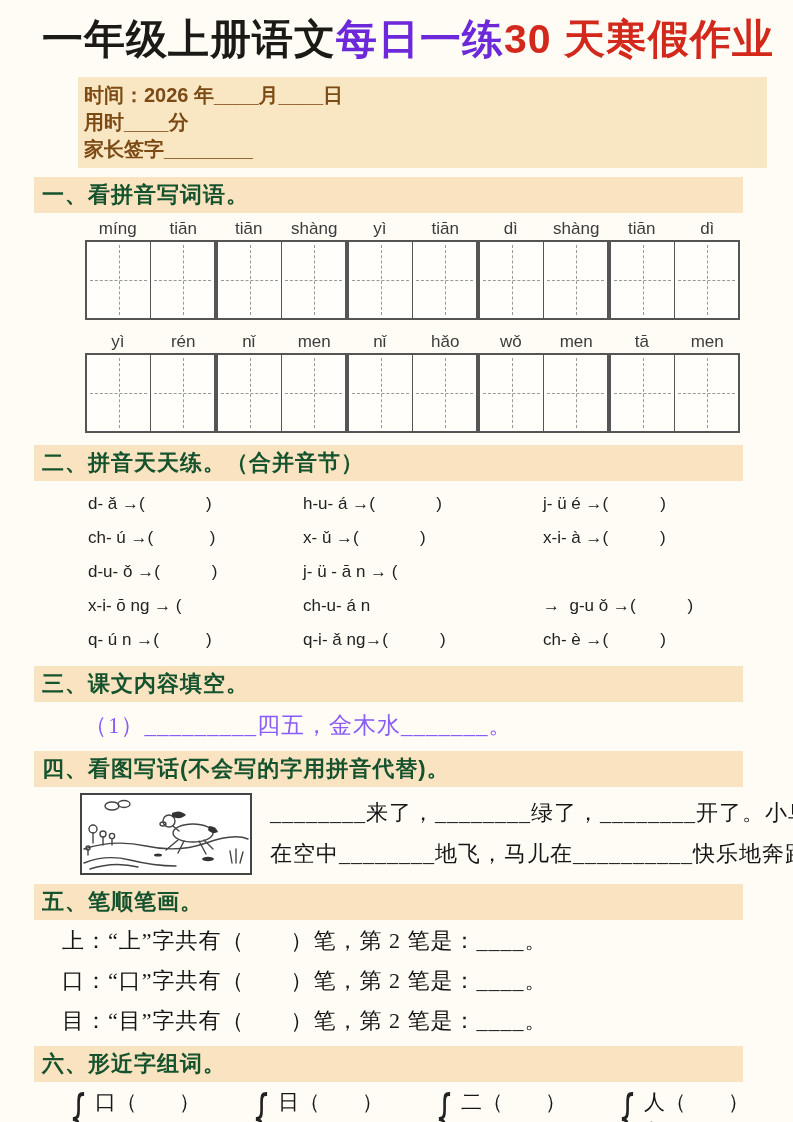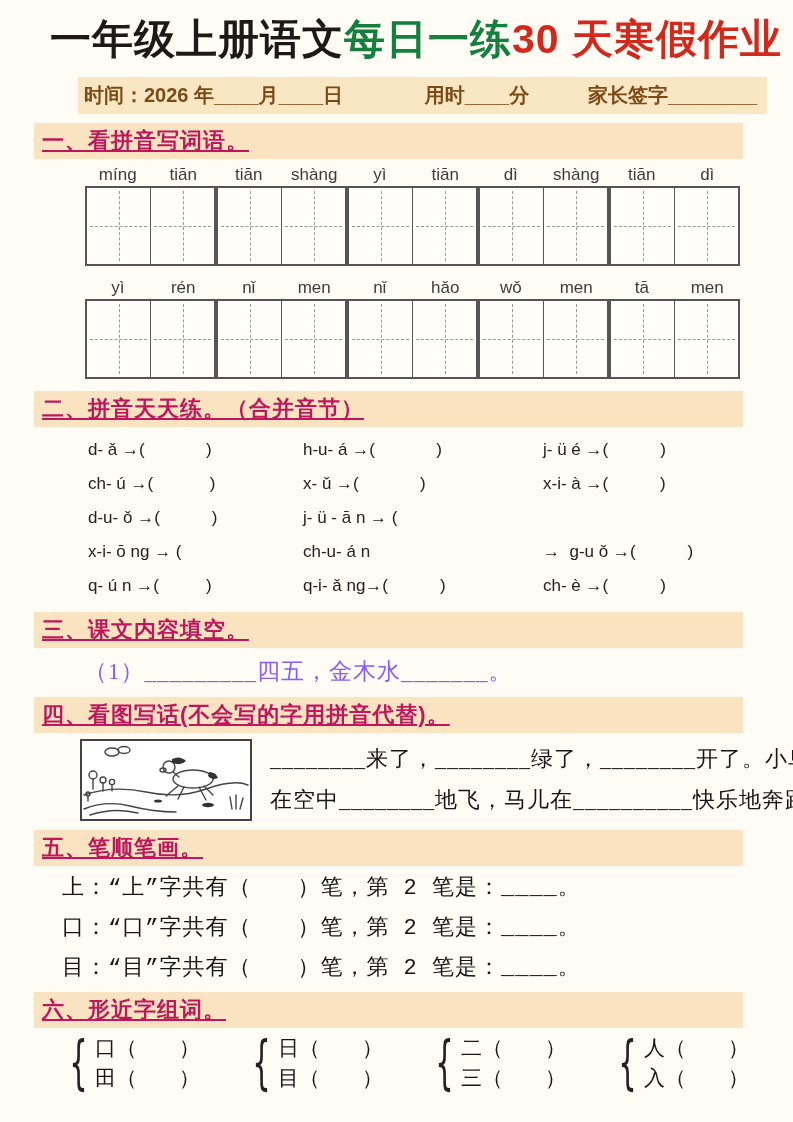--- a/index.html
+++ b/index.html
@@ -9,39 +9,39 @@
     background:#fefcf5;
     font-family:"Liberation Sans", sans-serif;
     color:#1f1f1f;
   }
   
   .title-row {
     padding:12px 0 4px 42px;
     font-size:41px; font-weight:900; white-space:nowrap;
     font-family:"Liberation Sans", sans-serif; letter-spacing:1px;
   }
-  .t-black { color:#1c1a17;margin-left:8px; }
-  .t-gold  { color:#15803d; }
+  .t-black { color:#1c1a17; }
+  .t-gold  { color:#6d28d9; }
   .t-red   { color:#d3291c; }
   
   .meta-band {
     margin:6px 26px 0 78px;
     background:#f9e6c3; color:#7c4a15;
     font-weight:700; font-size:20px;
     padding:5px 10px 5px 6px;
-    display:flex; align-items:baseline; white-space:pre;
+    display:flex; align-items:baseline; white-space:pre;flex-direction:column;
   }
   .meta-band .sp1 { width:86px; }
   .meta-band .sp2 { width:62px; }
   
   .sec-head {
     margin:9px 50px 6px 34px;
-    background:#fae3c0; color:#be185d;
+    background:#fae3c0; color:#14532d;
     font-weight:800; font-size:22px;
-    padding:3px 8px; letter-spacing:1px;text-decoration:underline;
+    padding:3px 8px; letter-spacing:1px;
   }
   
   .words-row { display:flex; justify-content:center; margin:2px 24px 12px 56px; }
   .word { width:131px; }
   .pys { display:flex; }
   .py { width:50%; text-align:center; font-size:17px; color:#3c3c3c; }
   .box { display:flex; border:2px solid #555; height:80px; margin-top:1px; background:#fffefb; }
   .cell { flex:1; position:relative; }
   .cell + .cell { border-left:1.6px solid #555; }
   .cell::before {
@@ -65,21 +65,21 @@
   }
   .pic-row { display:flex; margin:2px 20px 0 80px; align-items:flex-start; }
   .pic-frame { flex:0 0 auto; margin-right:18px; }
   .story-lines { flex:1; }
   .story-line {
     font-size:22px; color:#161616; font-family:"Liberation Serif", serif;
     line-height:1.85; letter-spacing:1px; white-space:nowrap;
   }
   .stroke-line {
     margin:6px 20px 10px 62px; font-size:22px; color:#161616;
-    font-family:Liberation Mono, monospace; letter-spacing:1px;
+    font-family:Liberation Serif, serif; letter-spacing:1px;
   }
   
   .groups { display:flex; justify-content:space-between; margin:4px 44px 0 60px; }
   .group { display:flex; align-items:center; }
   .brace {
     font-family:"DejaVu Sans", sans-serif; font-size:58px; font-weight:400;
     color:#222; line-height:1; transform:scaleX(0.5); display:inline-block;
     margin-right:-2px;
   }
   .pair { display:flex; flex-direction:column; gap:2px; font-size:21px;

